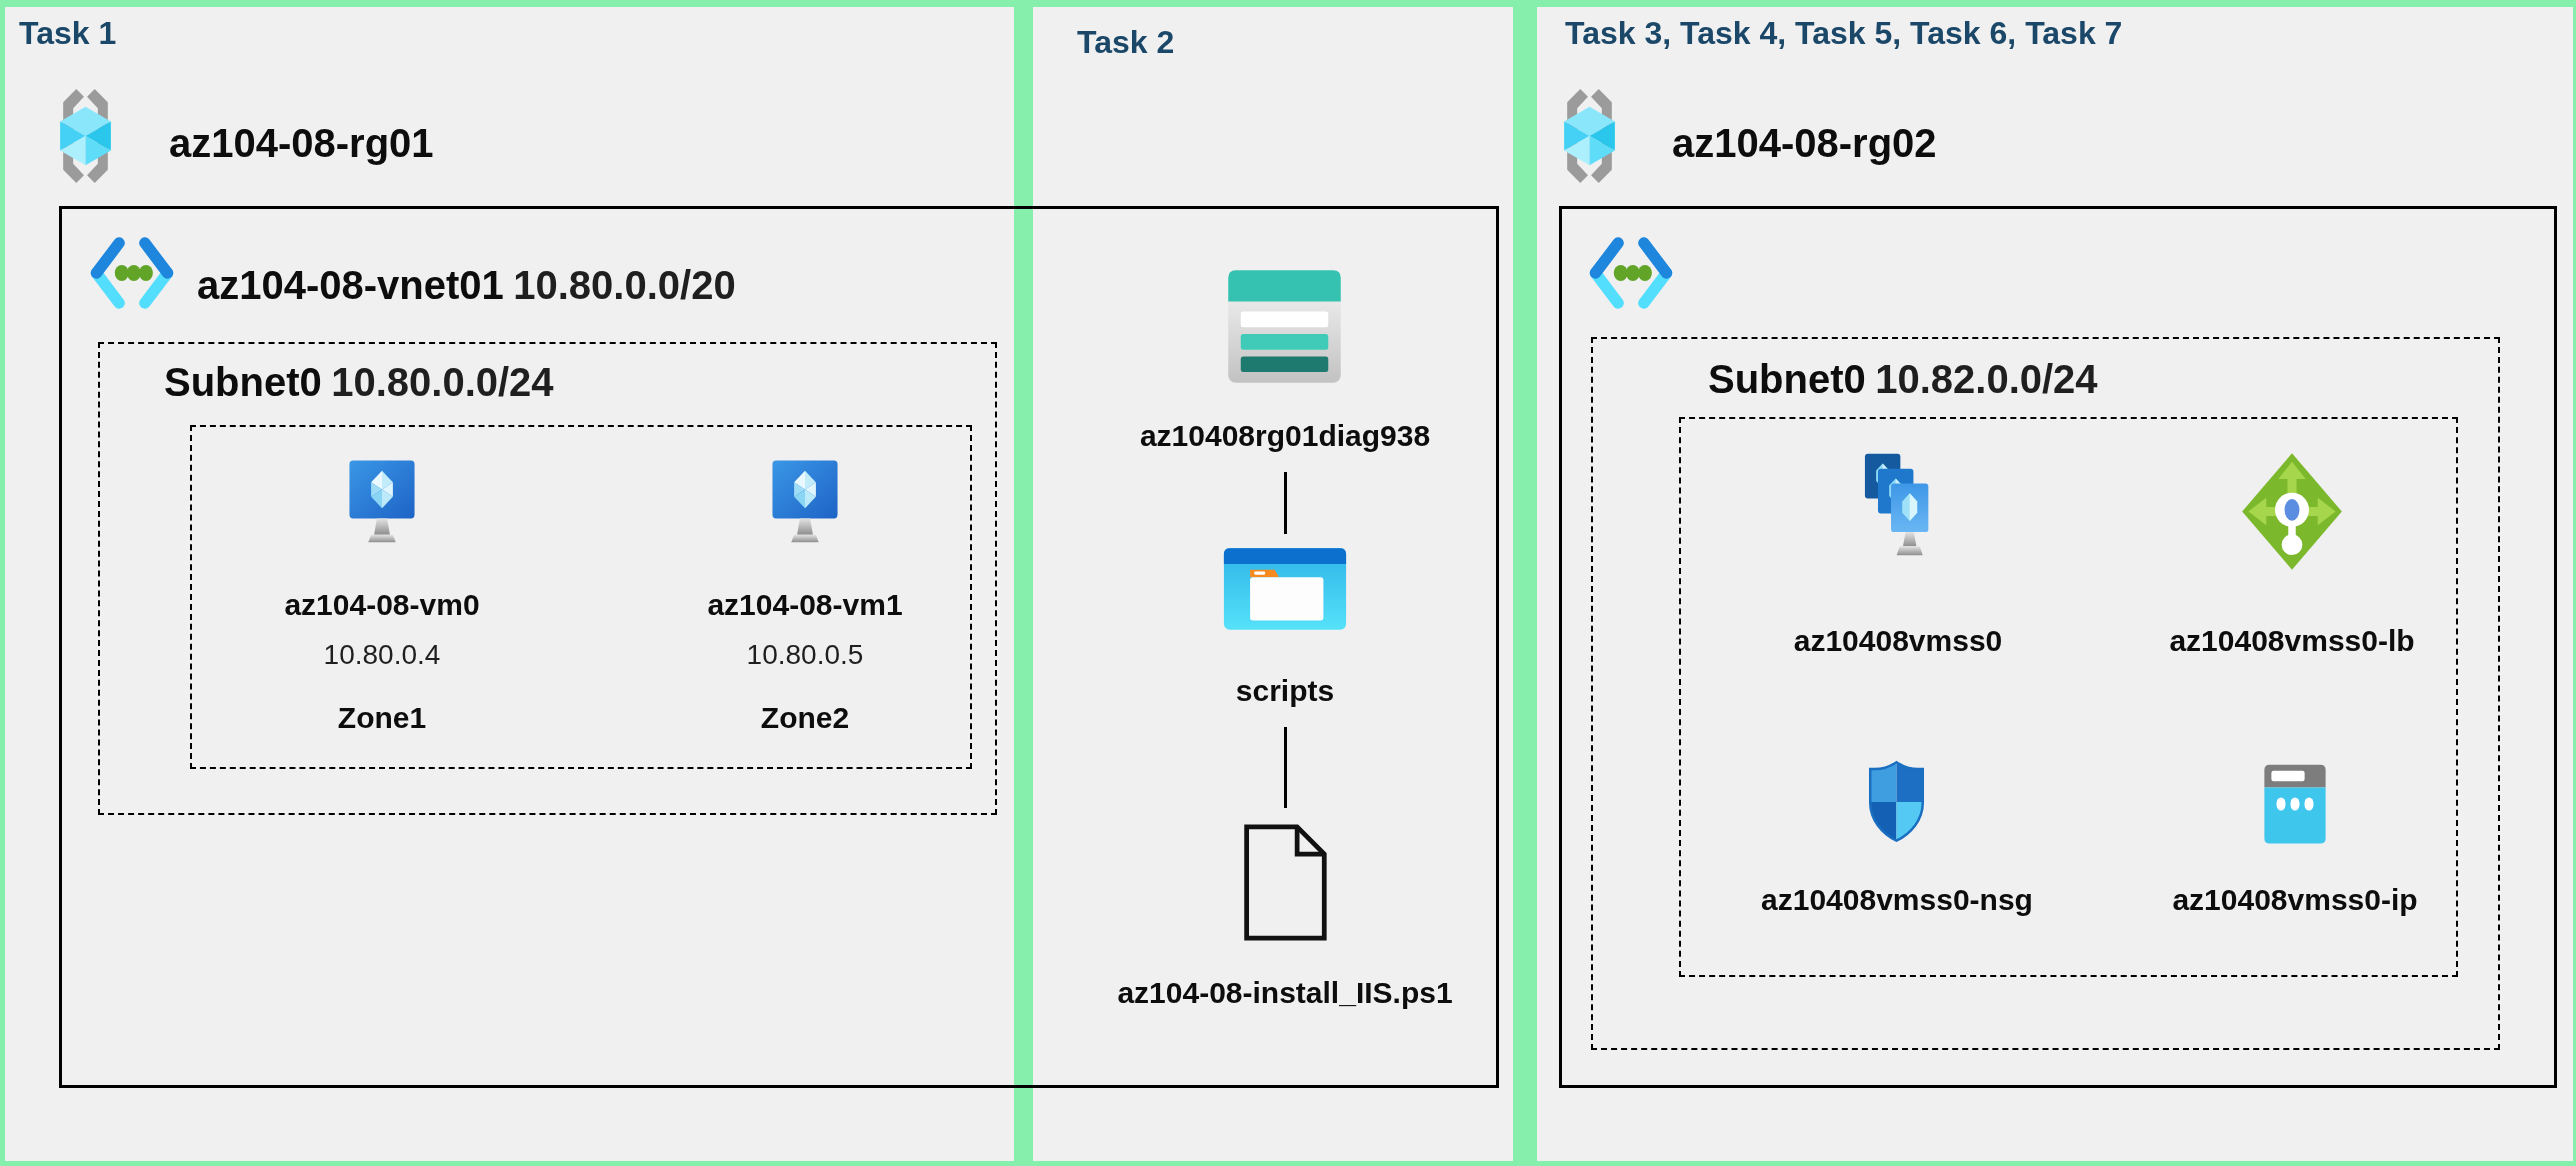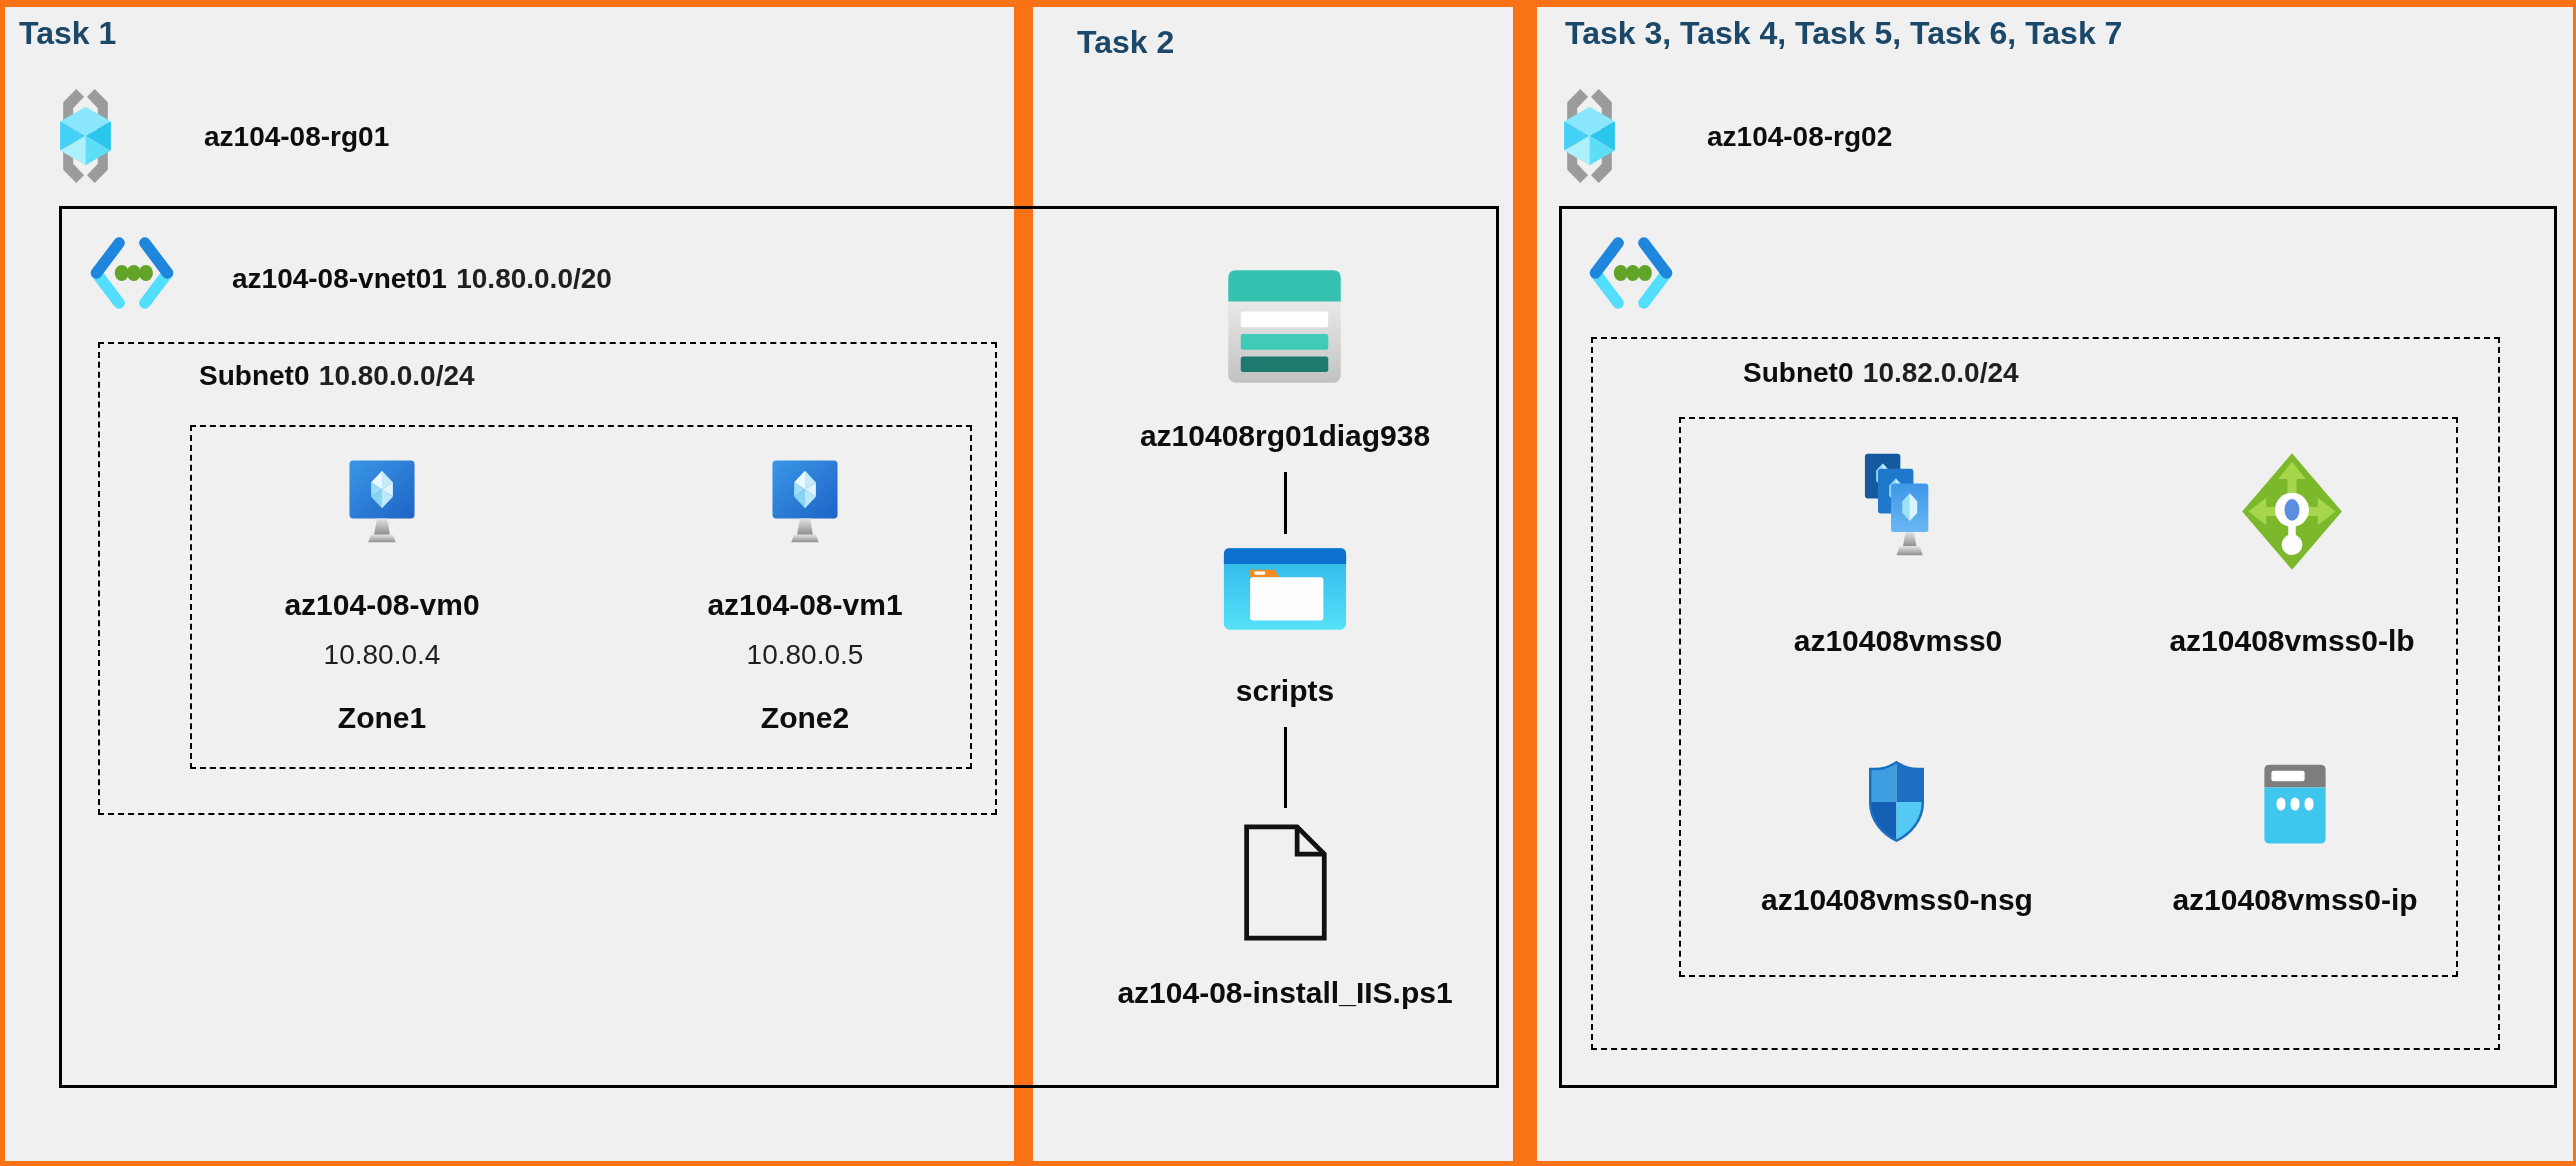--- a/index.html
+++ b/index.html
@@ -1,22 +1,22 @@
 <!DOCTYPE html>
 <html style="font-size:10.8px"><head>
 <meta charset="utf-8">
 <style>
   html,body{margin:0;padding:0;background:#ffffff;}
-  #canvas{position:relative;width:2576px;height:1166px;background:#f97316;overflow:hidden;
+  #canvas{position:relative;width:2576px;height:1166px;background:#86efac;overflow:hidden;
           font-family:"Liberation Sans","DejaVu Sans",sans-serif;}
   .panel{position:absolute;background:#f0f0f1;}
   .task-title{position:absolute;font-size:32px;font-weight:700;color:#1b4769;white-space:nowrap;}
   .solid-box{position:absolute;border:3.4px solid #000;box-sizing:border-box;background:transparent;}
   .dashed-box{position:absolute;border:2.7px dashed #000;box-sizing:border-box;background:transparent;}
-  .res-label{position:absolute;font-size:28px;font-weight:700;color:#0d0d0d;white-space:nowrap;margin-left:35px;}
+  .res-label{position:absolute;font-size:40px;font-weight:700;color:#0d0d0d;white-space:nowrap;}
   .res-label .cidr{font-weight:700;color:#1f1f1f;margin-left:9.4px;}
   .center-label{position:absolute;font-size:30px;font-weight:700;color:#0d0d0d;white-space:nowrap;
                 transform:translateX(-50%);text-align:center;}
   .sub-label{position:absolute;font-size:28px;font-weight:400;color:#1f1f1f;white-space:nowrap;
              transform:translateX(-50%);text-align:left;}
   .icon{position:absolute;}
   .vline{position:absolute;width:3.4px;background:#000;}
 </style>
 </head>
 <body>

